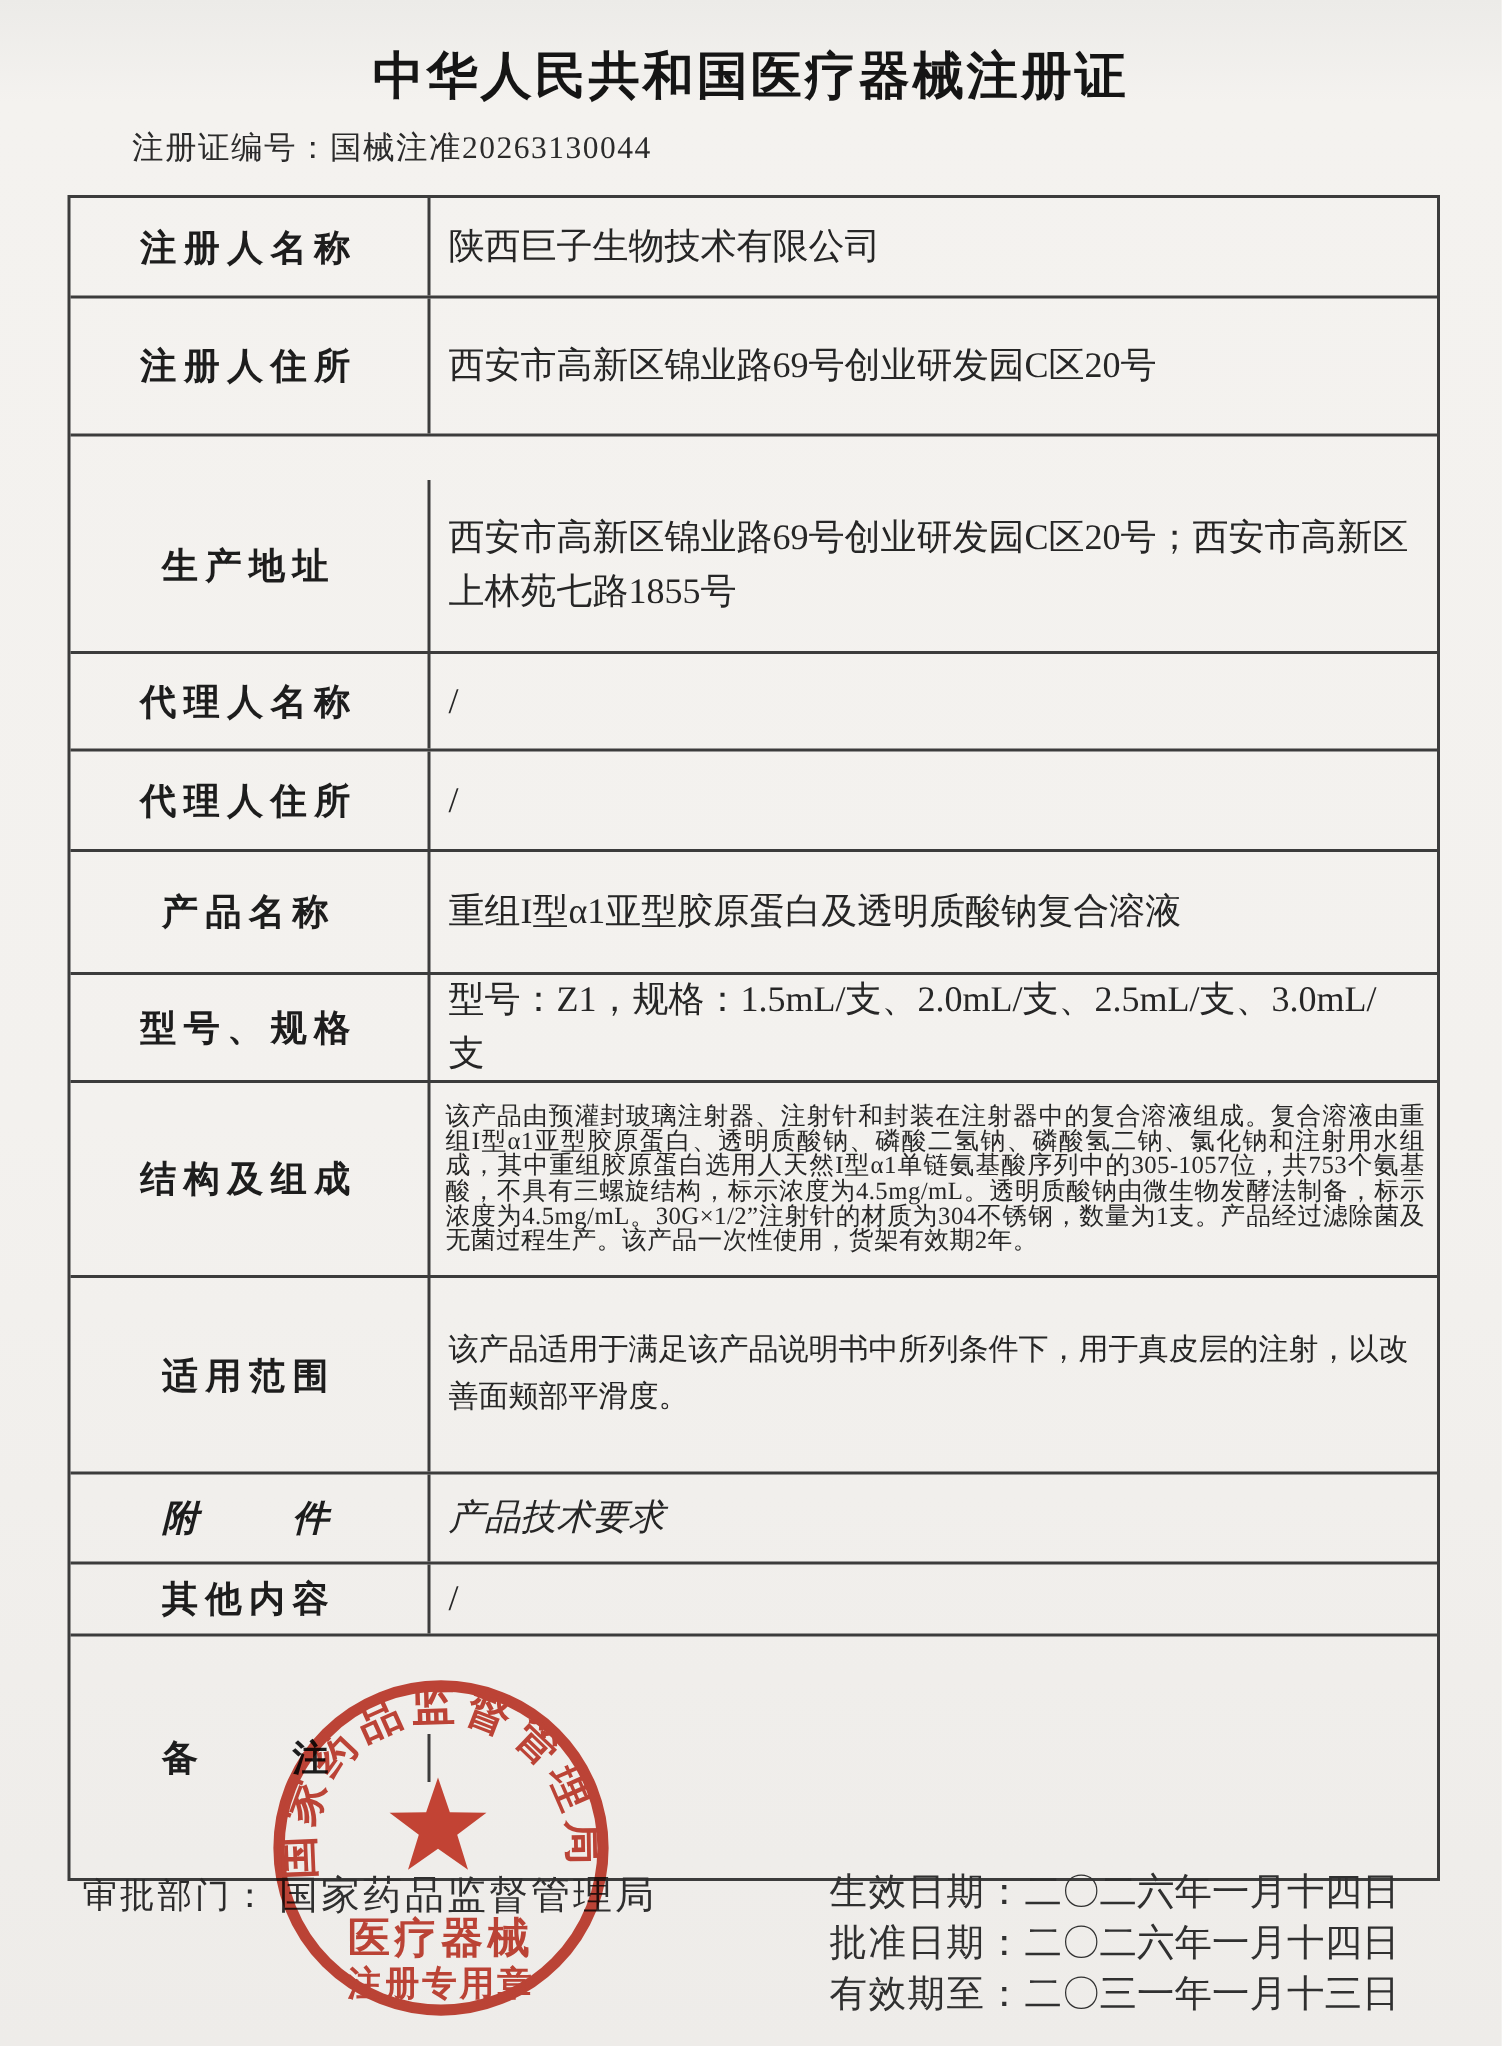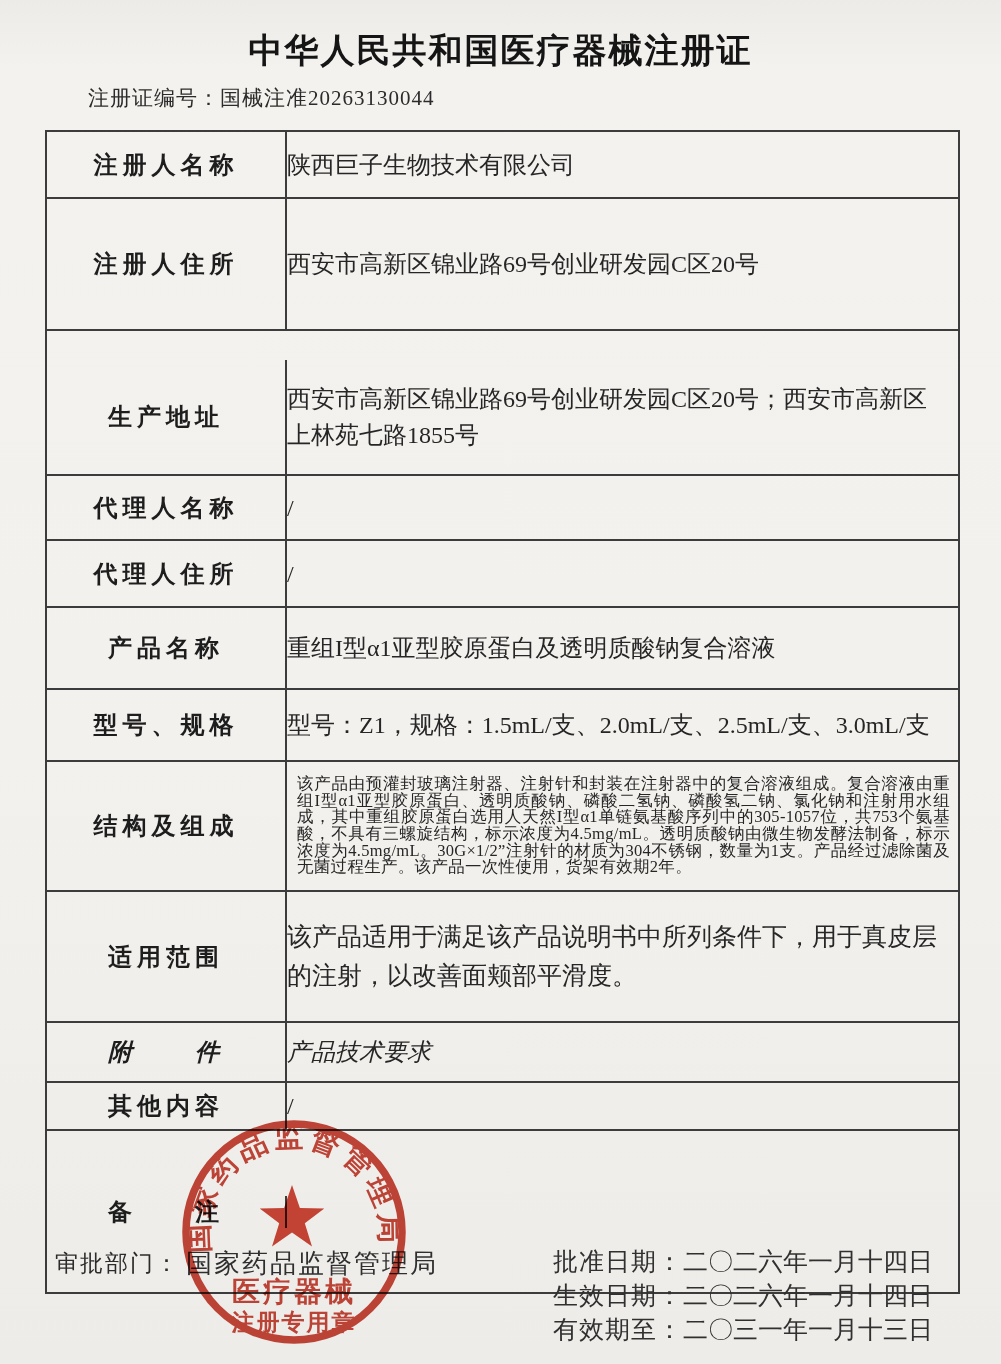--- a/index.html
+++ b/index.html
@@ -37,42 +37,42 @@
     flex:0 0 240px; width:240px;
     border-right:2px solid #3c3c3c;
     display:flex; align-items:center; justify-content:center;
     font-family:"Liberation Sans", sans-serif;
     font-weight:bold; font-size:24px; letter-spacing:5px;
     color:#1d1d1d; text-align:center;
   }
   .cell.value {
     flex:1 1 auto;
     display:flex; align-items:center;
-    padding:6px 18px 6px 0;
+    padding:6px 18px 6px 12px;
     font-size:24px; line-height:1.5; color:#262626;
     word-break:break-all;
   }
   .r1  { height:67px; }
-  .r2  { height:132px; }
+  .r2  { height:92px; }
   .r3  { height:116px;margin-top:29px; }
   .r4  { height:65px; }
   .r5  { height:67px; }
   .r6  { height:82px; }
   .r7  { height:72px; }
   .r8  { height:130px; }
   .r9  { height:131px; }
   .r10 { height:60px;font-style:italic; }
   .r11 { height:48px; }
   .r12 { height:161px;align-items:center; }
   .r12 .cell.label { align-items:center; }
   .r8 .cell.value {
     font-size:16.5px; line-height:16.6px; letter-spacing:0.3px;
     padding:3px 8px 3px 10px; text-align:justify;
   }
-  .r9 .cell.value { font-size:25px; line-height:1.55; }
+  .r9 .cell.value { font-size:20px; line-height:1.55;font-family:Liberation Mono, monospace; }
   .footer { position:absolute; left:0; top:0; width:100%; }
   .approval {
     position:absolute; left:55px; top:1246px;
     display:flex; align-items:center; white-space:nowrap;
   }
   .approval .lbl { font-size:23px; letter-spacing:2px; color:#2b2b2b; }
   .approval .agency { font-size:26px; letter-spacing:2px; margin-left:6px; color:#2f2f2f; }
   .dates { position:absolute; left:553px; top:1245px; }
   .date-line { height:34px; line-height:34px; font-size:25px; color:#303030; white-space:nowrap; }
   .date-line .lbl { letter-spacing:1px; }
@@ -143,22 +143,22 @@
       <div class="cell value"></div>
     </div>
   </div>
 
   <div class="footer">
     <div class="approval">
       <span class="lbl">审批部门：</span>
       <span class="agency">国家药品监督管理局</span>
     </div>
     <div class="dates">
+      <div class="date-line"><span class="lbl">生效日期：</span><span>二〇二六年一月十四日</span></div>
       <div class="date-line"><span class="lbl">批准日期：</span><span>二〇二六年一月十四日</span></div>
-      <div class="date-line"><span class="lbl">生效日期：</span><span>二〇二六年一月十四日</span></div>
       <div class="date-line"><span class="lbl">有效期至：</span><span>二〇三一年一月十三日</span></div>
     </div>
   </div>
 
   <svg class="seal" viewBox="0 0 230 230" xmlns="http://www.w3.org/2000/svg">
     <defs>
       <path id="sealArc" d="M 31.9 137.3 A 86 86 0 1 1 199.1 132.9" fill="none"></path>
     </defs>
     <circle cx="115" cy="115" r="108" fill="none" stroke="#c43a2b" stroke-width="7.5"></circle>
     <polygon fill="#cc3a28" points="113,68 120.9,91.1 145.3,91.5 125.8,106.2 133,129.5 113,115.5 93,129.5 100.2,106.2 80.7,91.5 105.1,91.1"></polygon>

